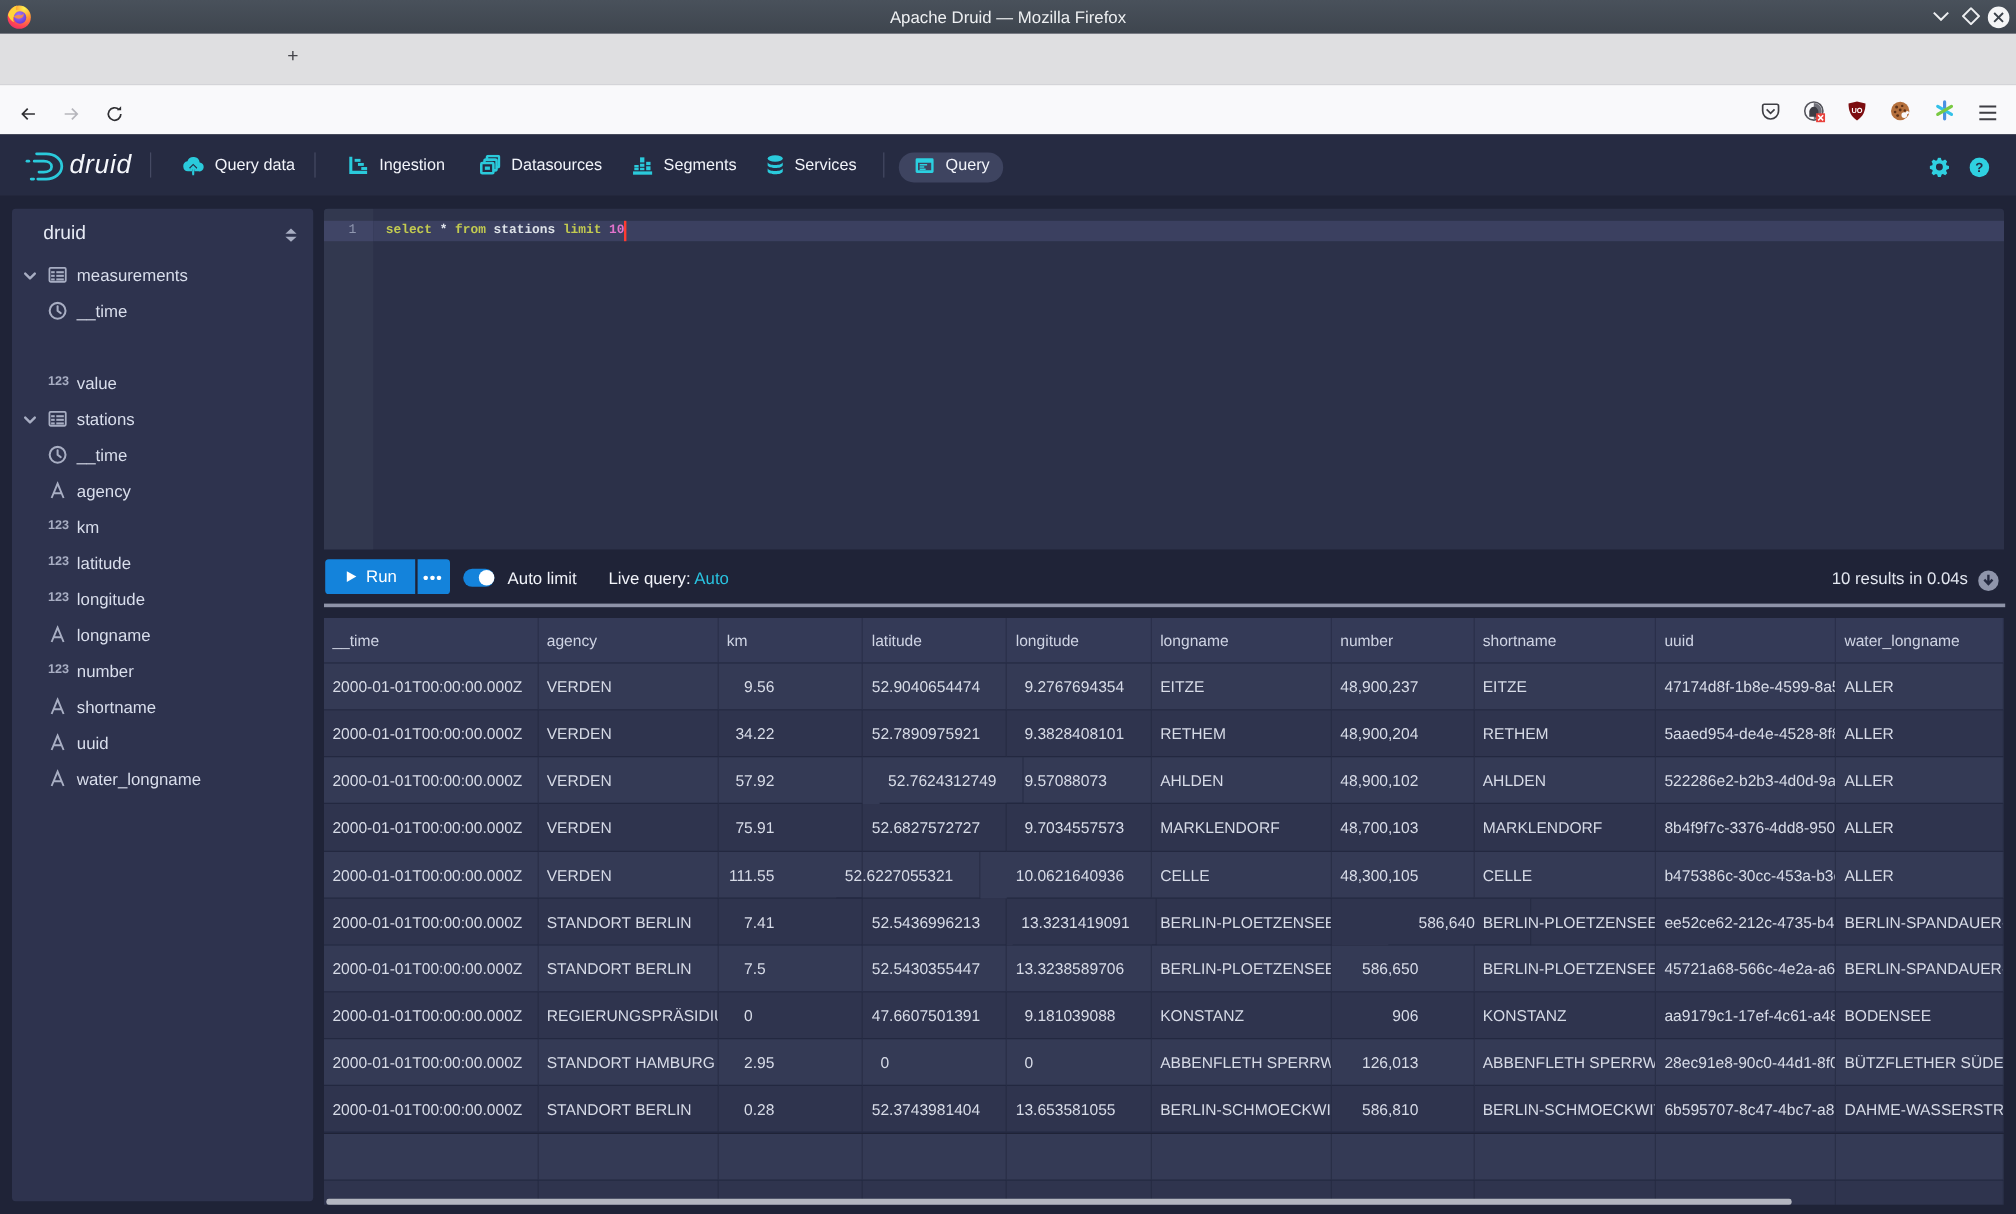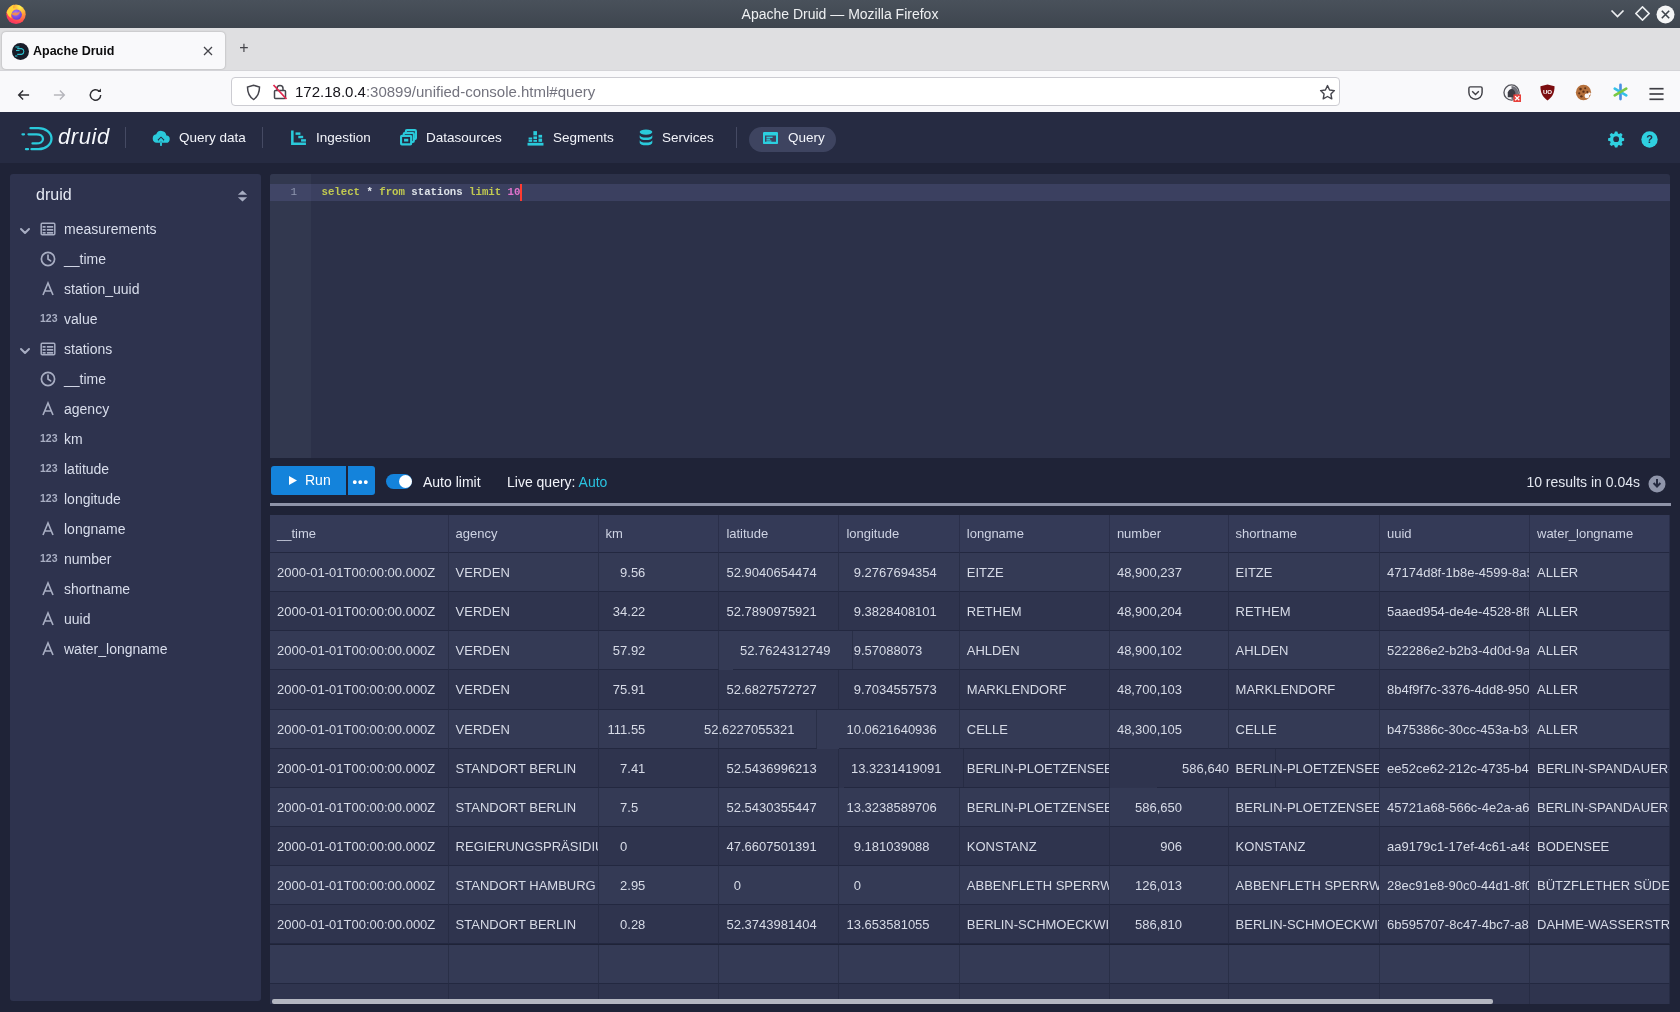--- a/index.html
+++ b/index.html
@@ -119,63 +119,34 @@
   <svg class="abs" style="left:1635px;top:6px" width="15" height="15" viewBox="0 0 15 15">
       <rect x="2.8" y="2.8" width="9.4" height="9.4" fill="none" stroke="#eceef0" stroke-width="1.6" transform="rotate(45 7.5 7.5)"></rect>
     </svg>
   <svg class="abs" style="left:1656px;top:4.5px" width="19" height="19" viewBox="0 0 19 19">
       <circle cx="9.5" cy="9.5" r="9" fill="#f4f5f6"></circle>
       <path d="M5.8 5.8 13.2 13.2 M13.2 5.8 5.8 13.2" stroke="#3c434b" stroke-width="1.6"></path>
     </svg>
 </div>
 
 <div id="tabbar">
-  <div id="tab">
-    <svg class="abs" style="left:10px;top:11px" width="17" height="17" viewBox="0 0 17 17">
-      <circle cx="8.5" cy="8.5" r="8.5" fill="#181c29"></circle>
-      <g stroke="#2bbecd" stroke-width="1.1" fill="none">
-        <path d="M5.2 5.6 h4.4 a3 3 0 0 1 0 5.8 h-4.4"></path>
-        <path d="M3.4 4 h4"></path>
-          <path d="M3 13 h2.4"></path>
-          <path d="M4 7.5 h3.5"></path>
-      </g>
-    </svg>
-    <div id="tabtitle">Apache Druid</div>
-    <div id="tabclose"><svg width="10" height="10" viewBox="0 0 10 10" style="margin-top:4px">
-          <path d="M1 1 9 9 M9 1 1 9" stroke="#45454b" stroke-width="1.3" fill="none"></path>
-        </svg></div>
-  </div>
   <div id="newtab">+</div>
 </div>
 
 <div id="toolbar">
   <svg class="navbtn" style="left:15px;top:16px" width="17" height="16" viewBox="0 0 20 20">
       <path d="M17 10 H4 M9.5 4.5 4 10l5.5 5.5" fill="none" stroke="#2f2f33" stroke-width="1.8"></path>
     </svg>
   <svg class="navbtn" style="left:51px;top:16px" width="17" height="16" viewBox="0 0 20 20">
       <path d="M3 10 H16 M10.5 4.5 16 10l-5.5 5.5" fill="none" stroke="#b6b6bc" stroke-width="1.8"></path>
     </svg>
   <svg class="navbtn" style="left:87px;top:16px" width="17" height="16" viewBox="0 0 20 20">
       <path d="M16.5 10 a6.5 6.5 0 1 1 -1.9-4.6" fill="none" stroke="#2f2f33" stroke-width="1.8"></path>
       <path d="M16.8 1.8 v4.4 h-4.4z" fill="#2f2f33"></path>
     </svg>
-  <div id="urlbar">
-    <svg class="abs" style="left:13px;top:6px" width="17" height="17" viewBox="0 0 17 17">
-        <path d="M8.5 1.2 14.5 3 c0 5-1.5 9.5-6 12.5 C4 12.5 2.5 8 2.5 3z" fill="none" stroke="#45454d" stroke-width="1.5"></path>
-      </svg>
-    <svg class="abs" style="left:39px;top:5px" width="18" height="18" viewBox="0 0 18 18">
-      <rect x="3.5" y="7.5" width="11" height="8" rx="1" fill="none" stroke="#45454d" stroke-width="1.5"></rect>
-      <path d="M6 7.5 V5.5 a3 3 0 0 1 6 0 V7.5" fill="none" stroke="#45454d" stroke-width="1.5"></path>
-      <path d="M2.5 2 15.5 16" stroke="#e22850" stroke-width="1.8"></path>
-    </svg>
-    <div id="urltext">172.18.0.4<span class="gray">:30899/unified-console.html#query</span></div>
-    <svg class="abs" style="left:1087px;top:6px" width="17" height="17" viewBox="0 0 17 17">
-        <path d="M8.5 1.6 10.6 6 15.4 6.6 11.9 10 12.8 14.8 8.5 12.5 4.2 14.8 5.1 10 1.6 6.6 6.4 6z" fill="none" stroke="#45454d" stroke-width="1.4" stroke-linejoin="round"></path>
-      </svg>
-  </div>
   
   <svg class="navbtn" style="left:1467px;top:14px" width="17" height="17" viewBox="0 0 18 18">
       <path d="M2 3.5 a1.5 1.5 0 0 1 1.5-1.5 h11 a1.5 1.5 0 0 1 1.5 1.5 v4.5 a7 7 0 0 1-14 0z" fill="none" stroke="#3e3e44" stroke-width="1.5"></path>
       <path d="M5.5 6.5 9 10 12.5 6.5" fill="none" stroke="#3e3e44" stroke-width="1.5"></path>
     </svg>
   <svg class="navbtn" style="left:1503px;top:13px" width="18" height="18" viewBox="0 0 19 19">
       <circle cx="9" cy="9" r="8" fill="none" stroke="#55555c" stroke-width="1.4"></circle>
       <path d="M9 2 a7 7 0 0 1 0 14 z" fill="#707079"></path>
       <path d="M5 9 a4.5 7 0 0 1 8 0 v5 H5z" fill="#3c3c44"></path>
       <rect x="11" y="11" width="8" height="8" fill="#e8413c"></rect>
@@ -333,26 +304,20 @@
         </svg></span>
       <span class="tlabel">measurements</span>
     </div>
 <div class="titem" style="top:69.6px">
       <span class="ticon"><svg width="16" height="16" viewBox="0 0 16 16">
           <circle cx="8" cy="8" r="6.6" fill="none" stroke="#a8aec3" stroke-width="1.7"></circle>
           <path d="M8 4.2V8l2.6 1.9" fill="none" stroke="#a8aec3" stroke-width="1.7" stroke-linecap="round"></path>
         </svg></span>
       <span class="tlabel">__time</span>
     </div>
-<div class="titem" style="top:99.6px">
-      <span class="ticon"><svg width="16" height="16" viewBox="0 0 16 16">
-          <path d="M3 14 8 2l5 12M4.8 10h6.4" fill="none" stroke="#a8aec3" stroke-width="1.6"></path>
-        </svg></span>
-      <span class="tlabel">station_uuid</span>
-    </div>
 <div class="titem" style="top:129.6px">
       <span class="ticon">
         <span class="i123">123</span>
       </span>
       <span class="tlabel">value</span>
     </div>
 <div class="titem" style="top:159.6px">
       <span class="chev"><svg width="12" height="12" viewBox="0 0 12 12">
           <path d="M2 4l4 4 4-4" fill="none" stroke="#a8aec3" stroke-width="2" stroke-linecap="round" stroke-linejoin="round"></path>
         </svg></span>

